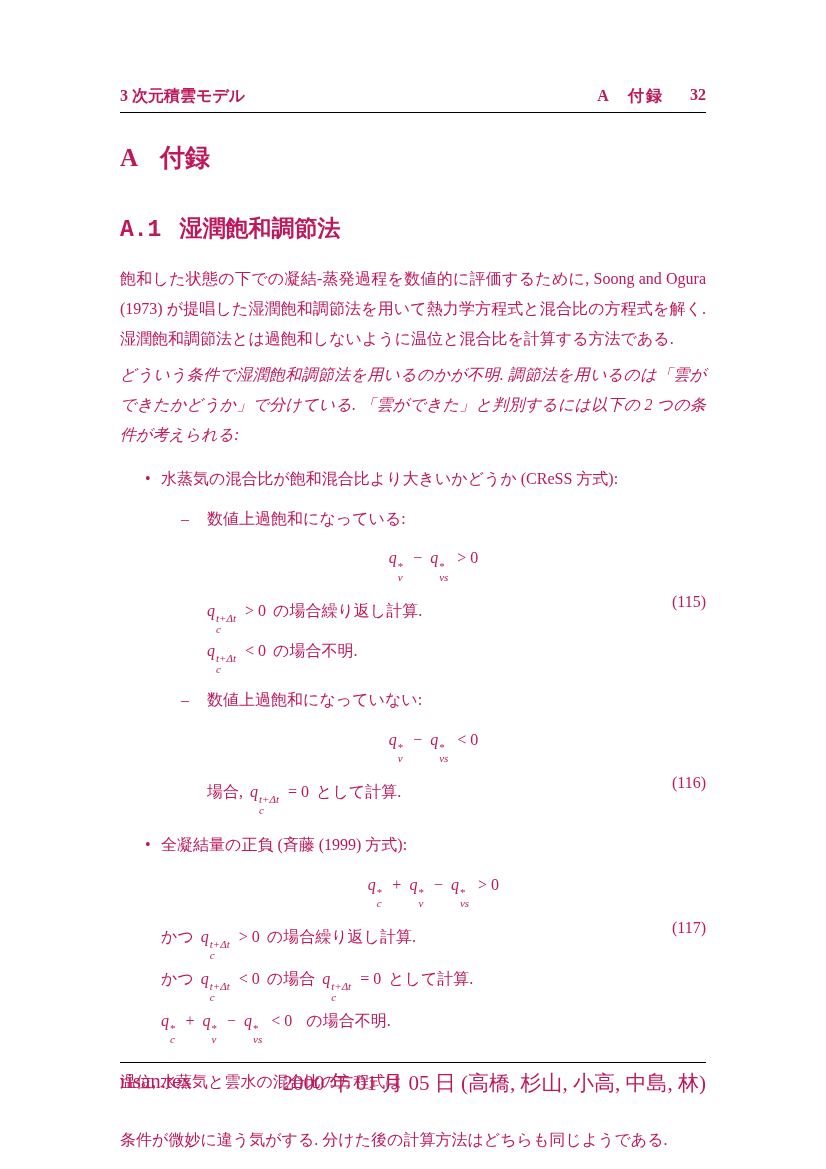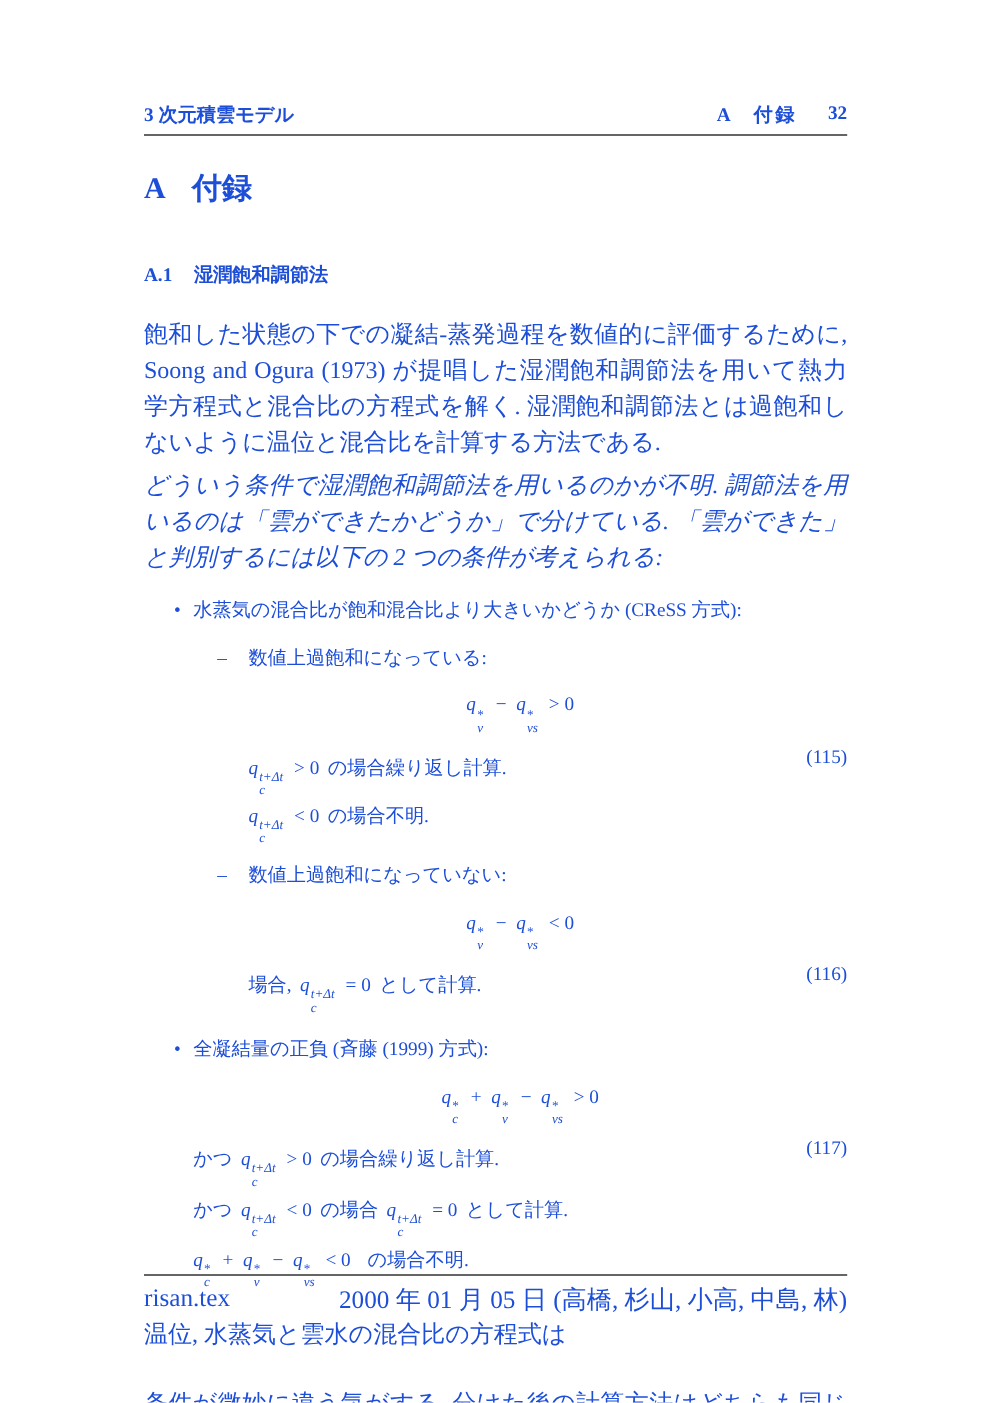--- a/index.html
+++ b/index.html
@@ -2,39 +2,39 @@
 <html><head>
 <meta charset="utf-8">
 <style>
   html, body { margin:0; padding:0; background:#ffffff; }
   .page {
     position:relative;
     width:826px; height:1169px;
     background:#ffffff;
     overflow:hidden;
     font-family:"Liberation Serif","DejaVu Serif",serif;
-    color:#1d4ed8;
+    color:#be185d;
   }
   .content { padding:86px 120px 0 120px; }
 
   
   .pagehead {
     display:flex; justify-content:space-between; align-items:baseline;
     font-weight:bold; font-size:16px;
     border-bottom:1.5px solid #000; padding-bottom:5px;
   }
   .pagehead-right { display:flex; gap:26px; }
   .pagehead-right .sec { letter-spacing:2px; }
 
   
   .h1 { display:flex; gap:22px; margin-top:30px; font-size:25px; font-weight:bold; line-height:30px; }
-  .h2 { display:flex; gap:18px; margin-top:45px; font-size:16px; font-weight:bold; line-height:24px; }
-
-  
-  .body-par { margin:22px 0 0 0; font-size:20px; line-height:30px; text-align:justify; }
+  .h2 { display:flex; gap:18px; margin-top:45px; font-size:23px; font-weight:bold; line-height:24px;font-family:Liberation Mono, monospace; }
+
+  
+  .body-par { margin:22px 0 0 0; font-size:16px; line-height:30px; text-align:justify; }
   .p2 { margin-top:6px;font-style:italic; }
   .p3 { margin-top:28px; }
   .p4 { margin-top:22px; }
 
   
   .bullets { margin-top:12px; font-size:16px; }
   .bitem { display:flex; margin-top:14px; }
   .bmark { flex:none; width:16px; margin-left:25px; line-height:30px; }
   .bcontent { flex:1; }
   .blabel { line-height:30px; }

